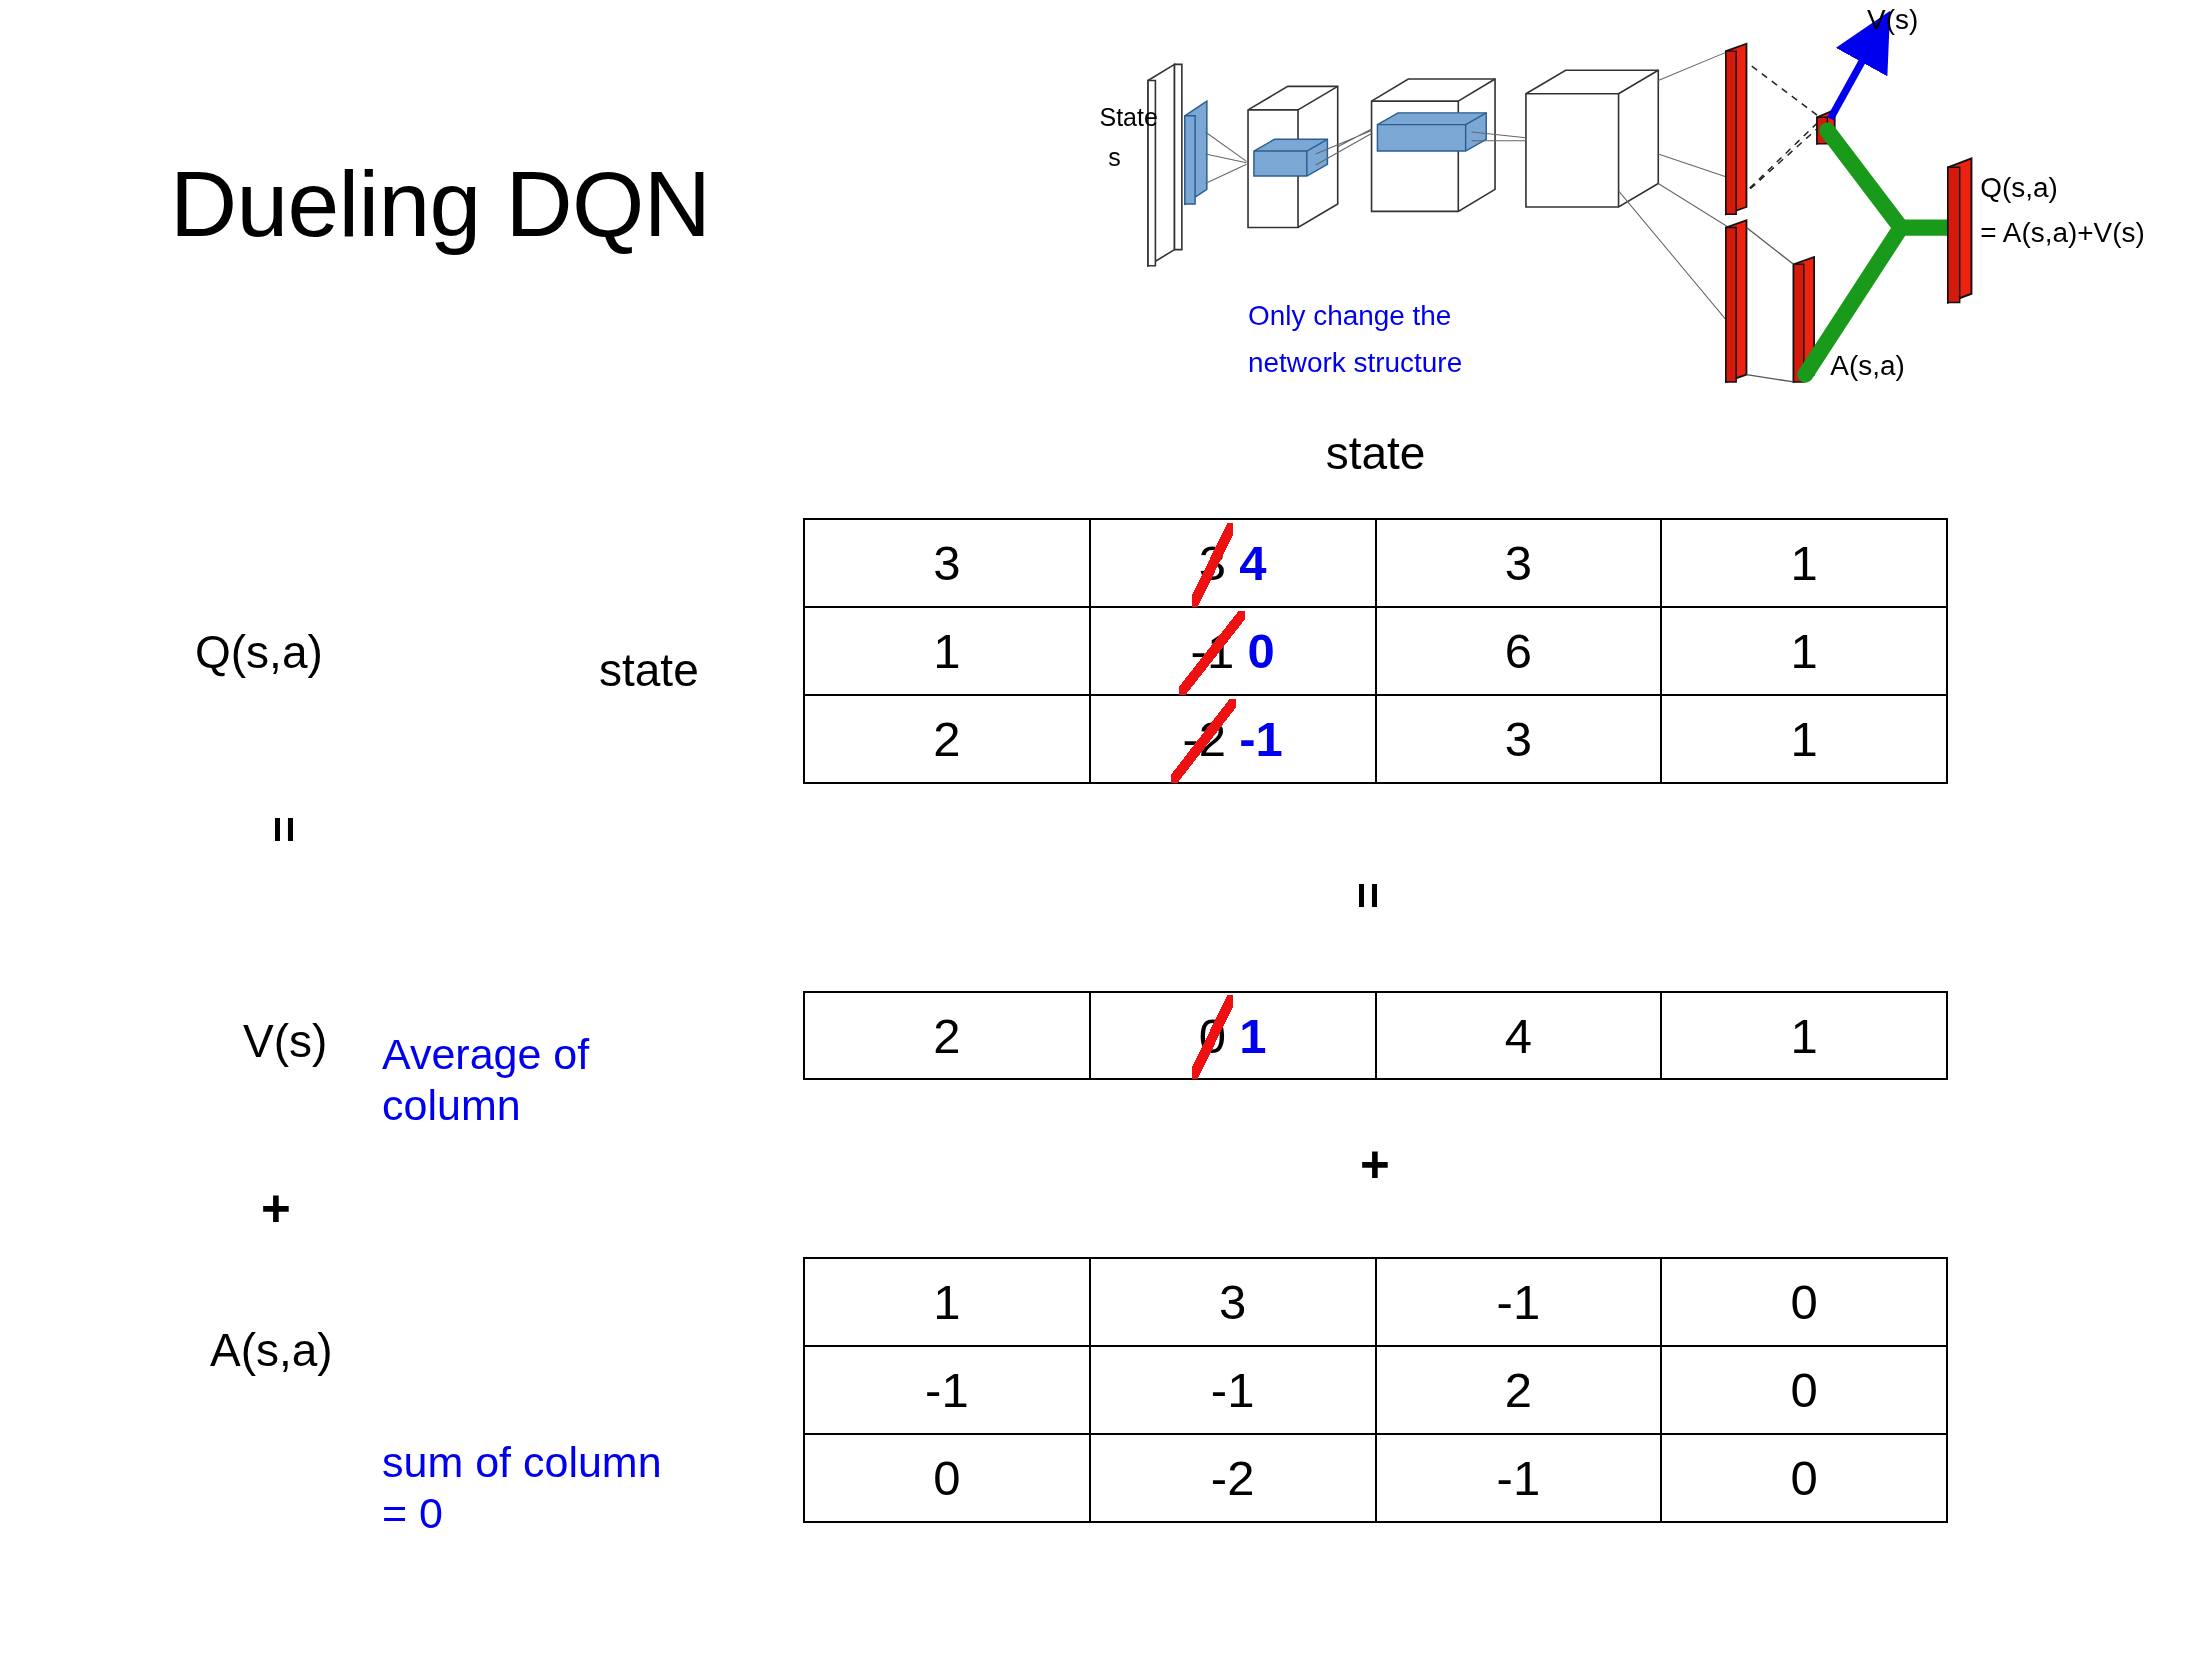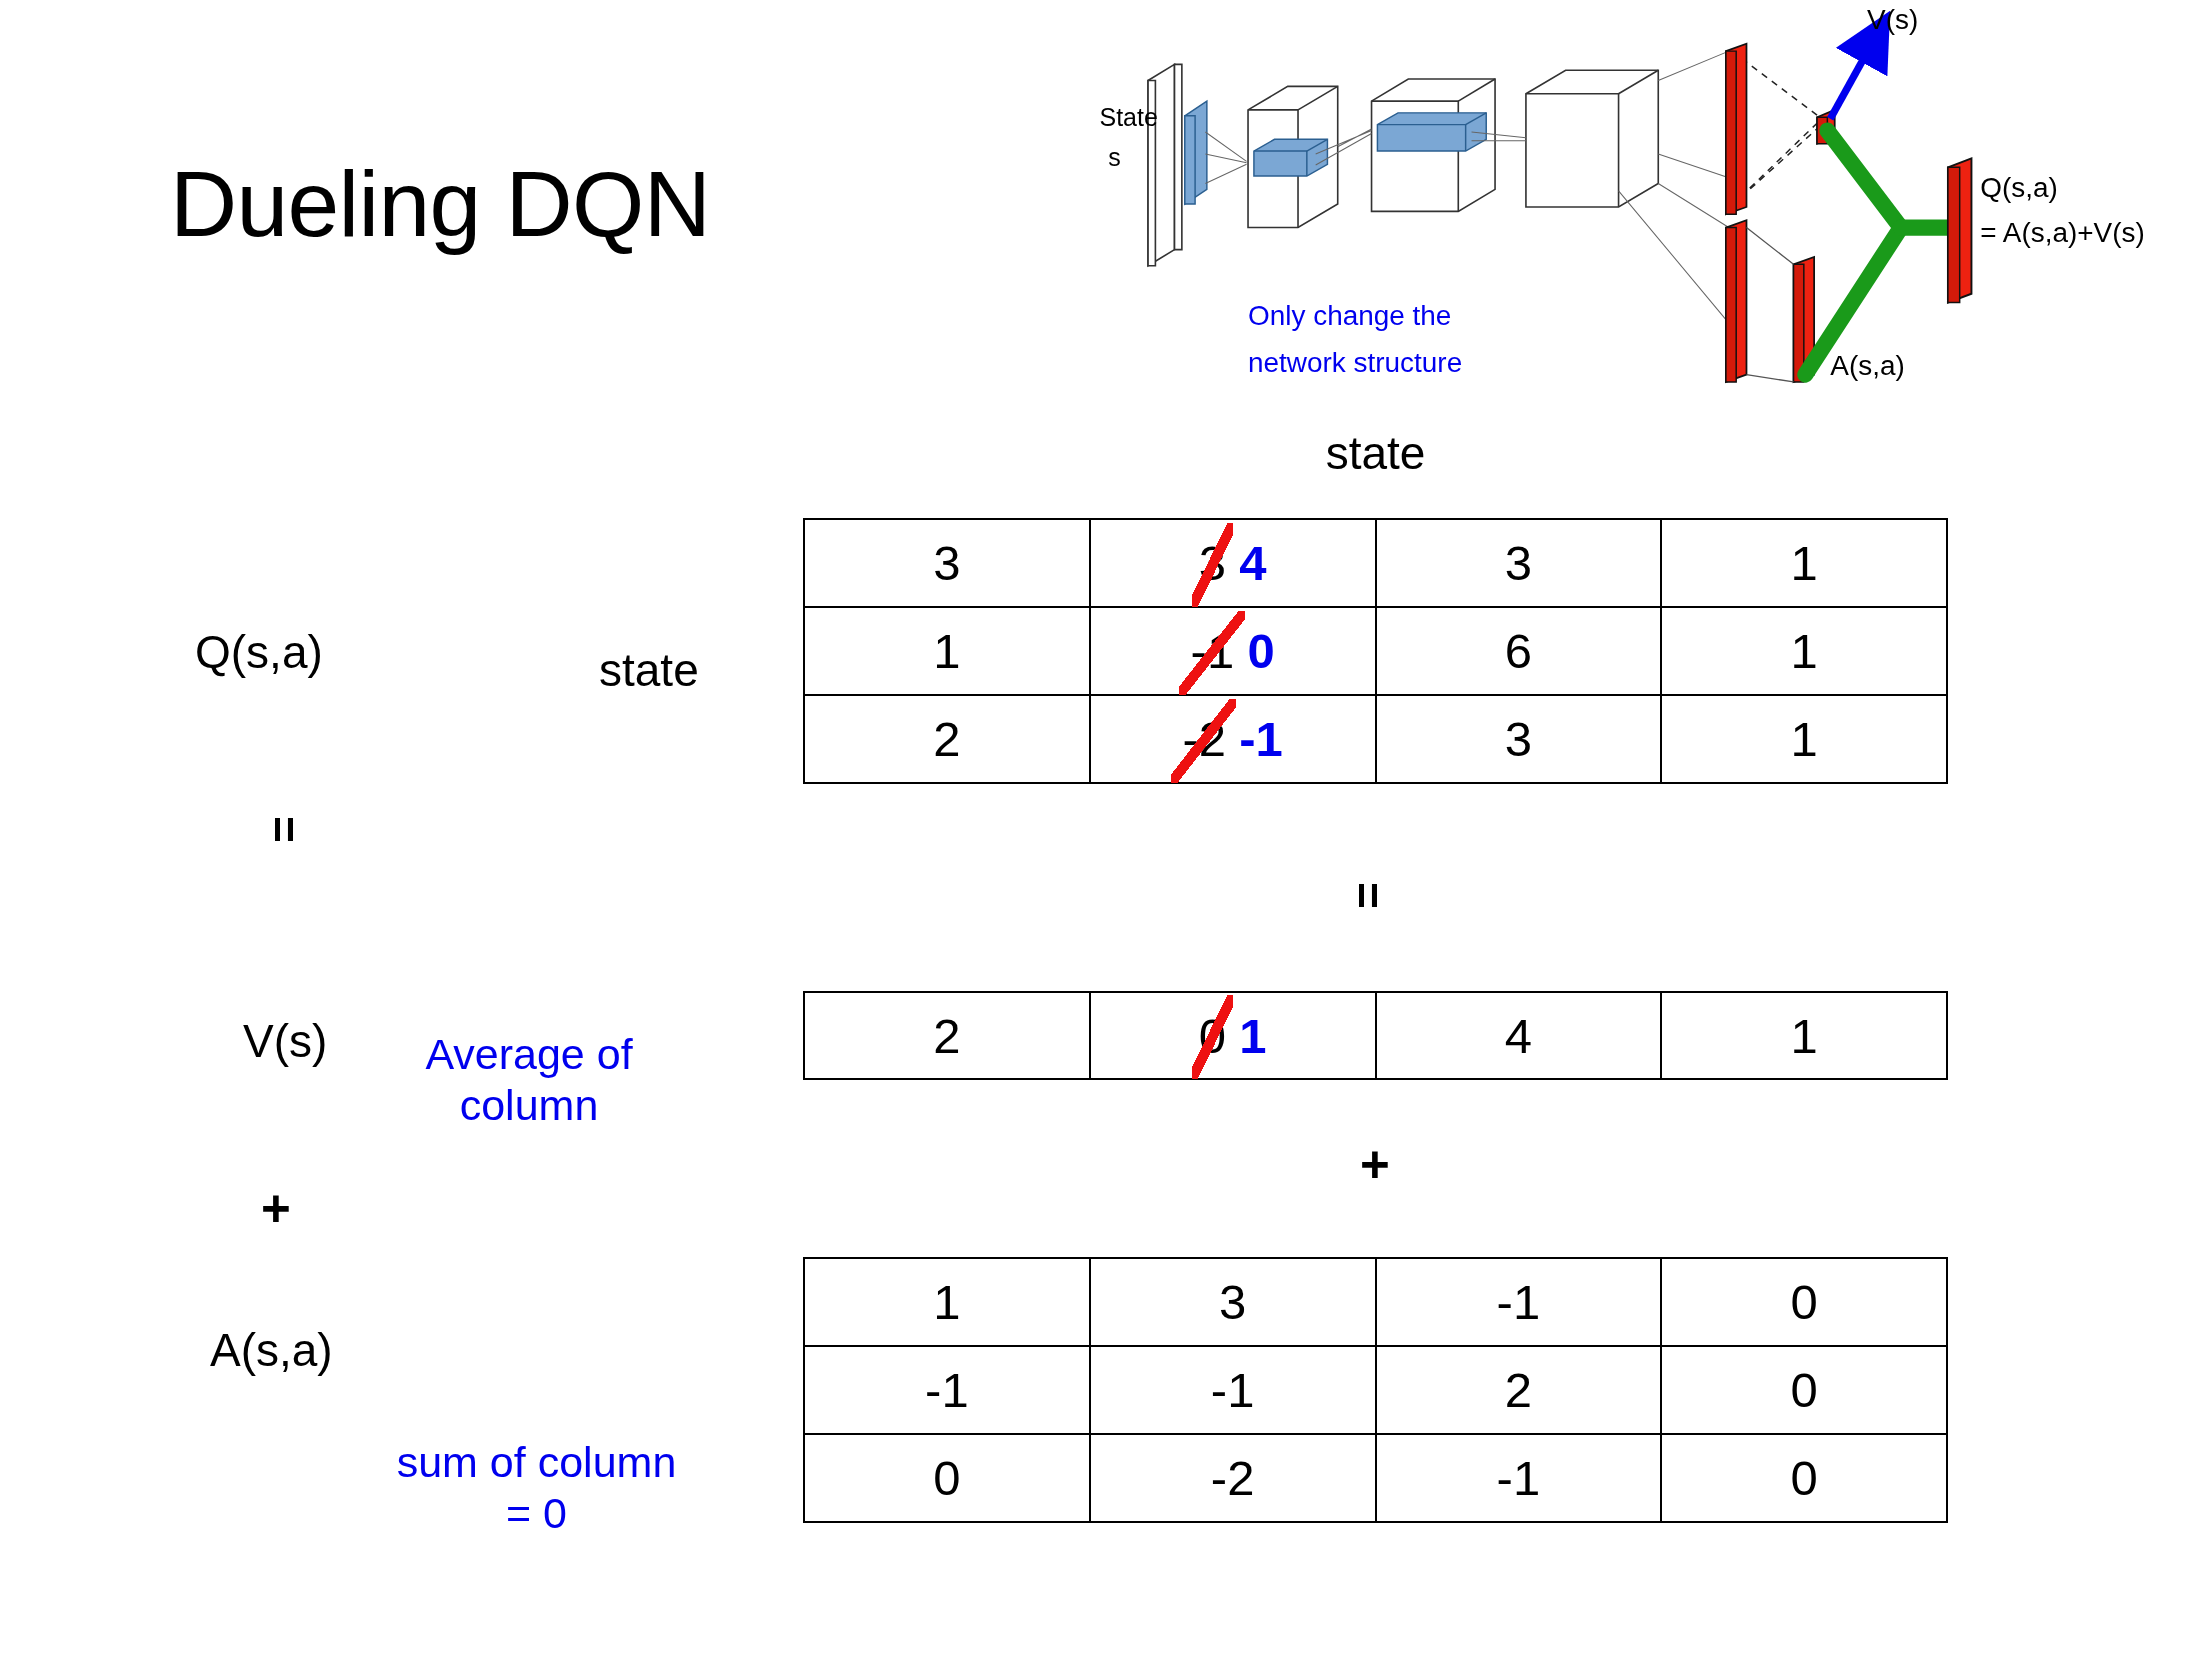--- a/index.html
+++ b/index.html
@@ -11,21 +11,21 @@
   
   #slide-title{left:170px;top:158px;font-size:93px;line-height:1;
                letter-spacing:-0.7px;font-weight:400;white-space:nowrap;}
 
   
   #net-diagram{left:1095px;top:7.4px;width:1103px;height:397px;}
   #net-diagram svg{display:block;}
 
   
   .lbl{font-size:46px;line-height:1;white-space:nowrap;}
-  .lbl-blue{color:#0000ee;font-size:43px;line-height:1.18;text-align:center;}
+  .lbl-blue{color:#0000ee;font-size:43px;line-height:1.18;}
   .opsym{font-size:51px;font-weight:600;line-height:1;}
   .opsym-eq{font-size:46px;font-weight:700;line-height:1;
             transform:rotate(90deg);display:inline-block;letter-spacing:-2.9px;}
 
   #label-q{left:195px;top:629px;}
   #label-action{left:599px;top:647px;}
   #eq-left{left:272px;top:805px;}
   #label-vs{left:243px;top:1018px;}
   #avg-col{left:382px;top:1029px;}
   #plus-left{left:261px;top:1183px;}

